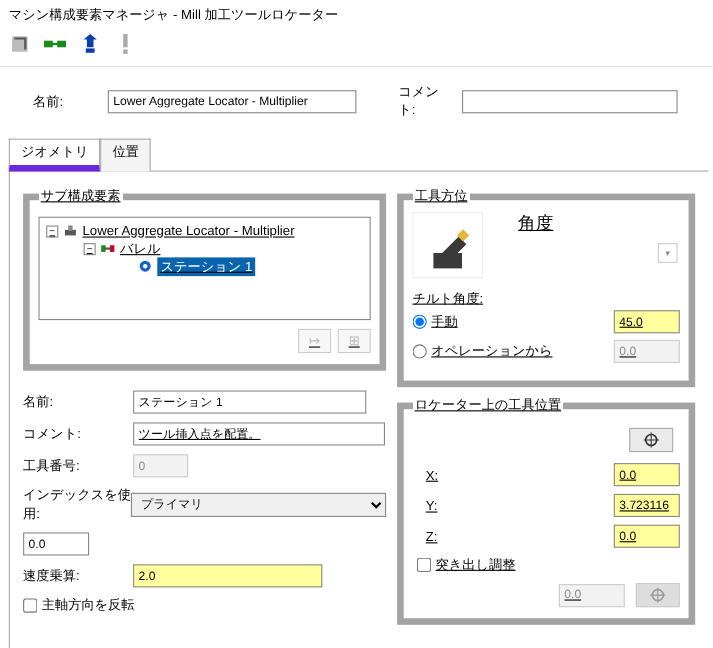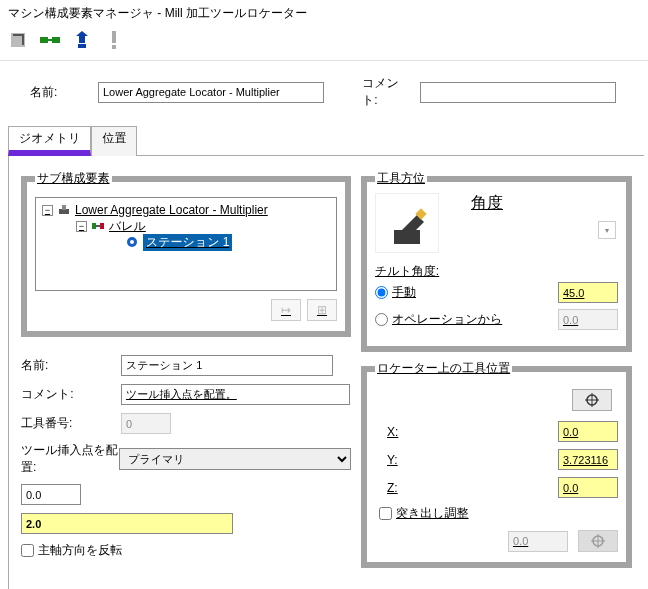--- a/index.html
+++ b/index.html
@@ -157,30 +157,31 @@
         </div>
         <div class="frow">
           <div class="flbl">コメント:</div>
           <input class="textinput" style="width: 229px; text-decoration: underline;" value="ツール挿入点を配置。">
         </div>
         <div class="frow">
           <div class="flbl">工具番号:</div>
           <input class="textinput ro" style="width: 50px;" disabled="" value="0">
         </div>
         <div class="frow">
-          <div class="flbl">ツール挿入点を配置:</div>
+          <div class="flbl">インデックスを使用:</div>
           <select class="textinput" style="width:236px">
             <option>プライマリ</option>
           </select>
         </div>
         <div class="frow">
           <input class="textinput" style="width: 60px;" value="0.0">
         </div>
         <div class="frow">
-          <input class="textinput yellow" style="width: 212px; font-weight: bold;" value="2.0">
+          <div class="flbl">速度乗算:</div>
+          <input class="textinput yellow" style="width: 172px;" value="2.0">
         </div>
         <label class="chk">
           <input type="checkbox" style="">
           <span>主軸方向を反転</span>
         </label>
       </div>
     </div>
 
     <div class="col-r">
       <fieldset>

